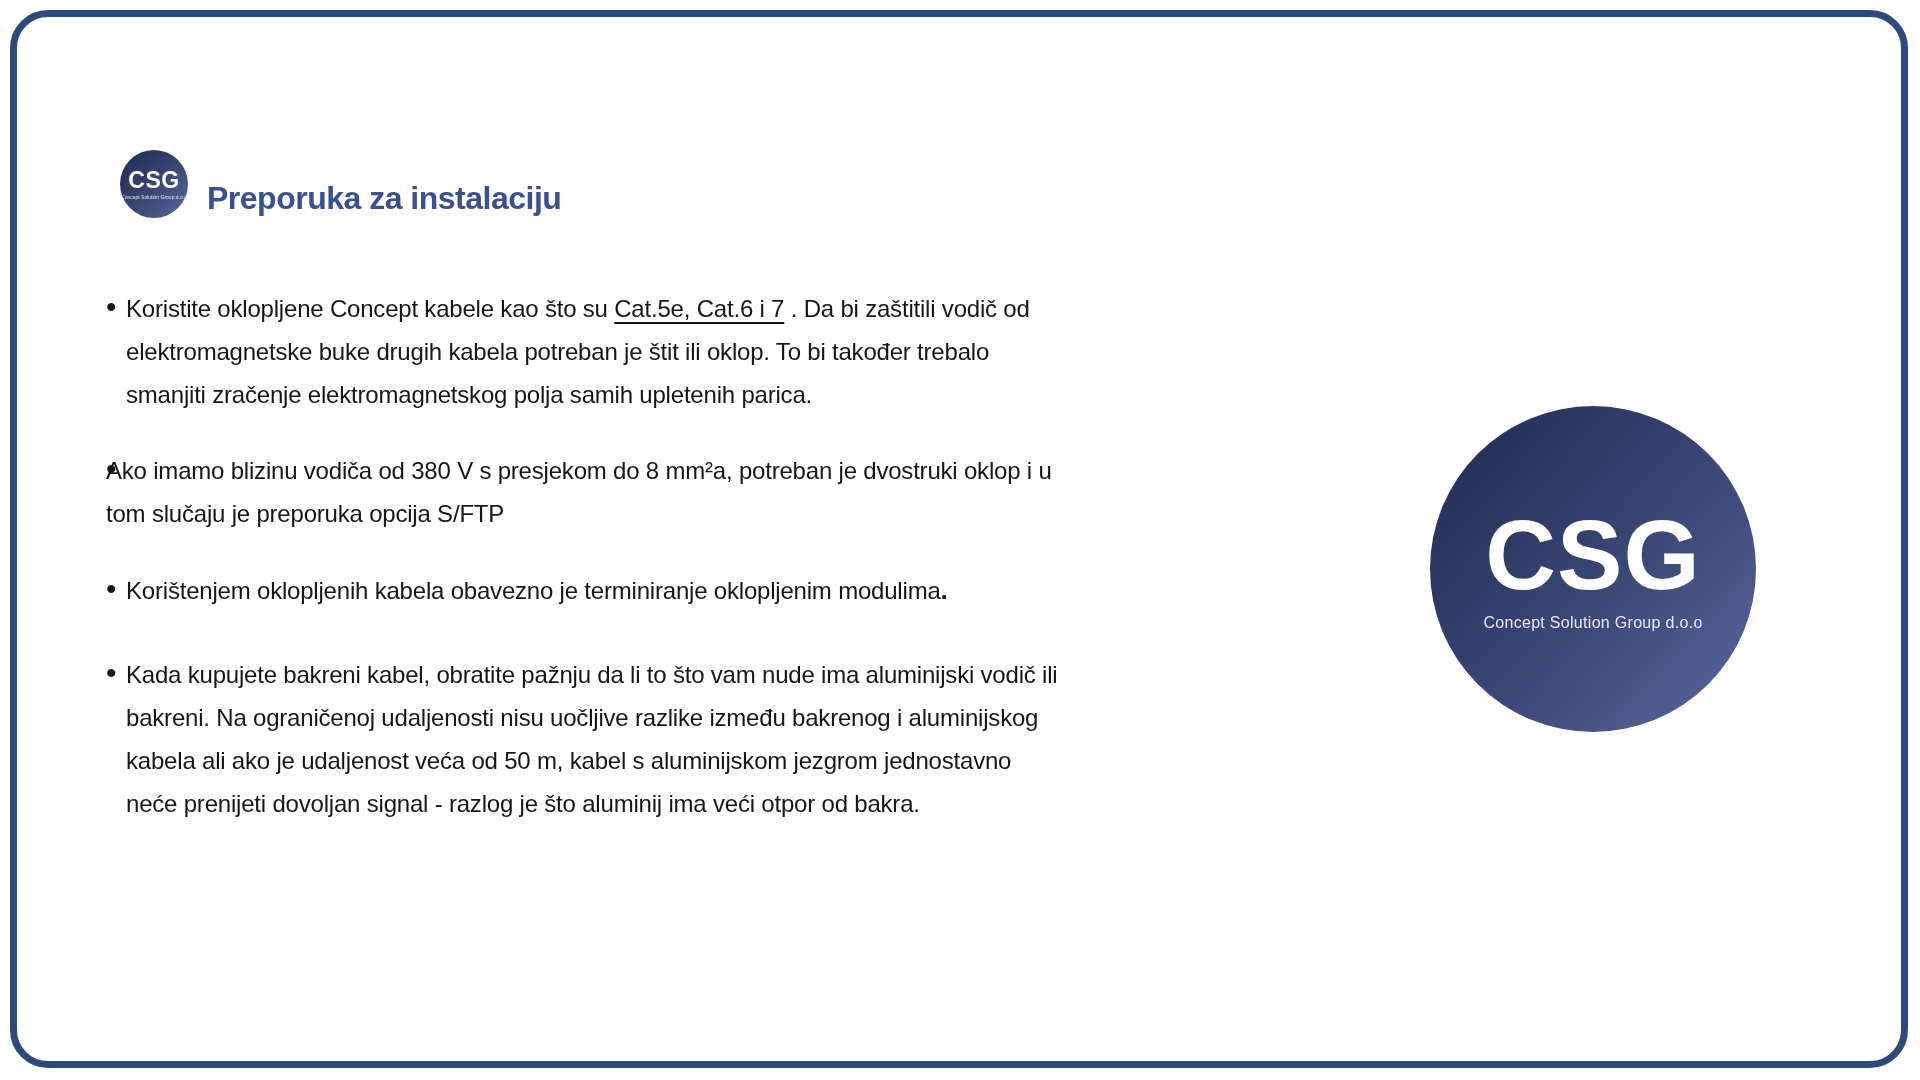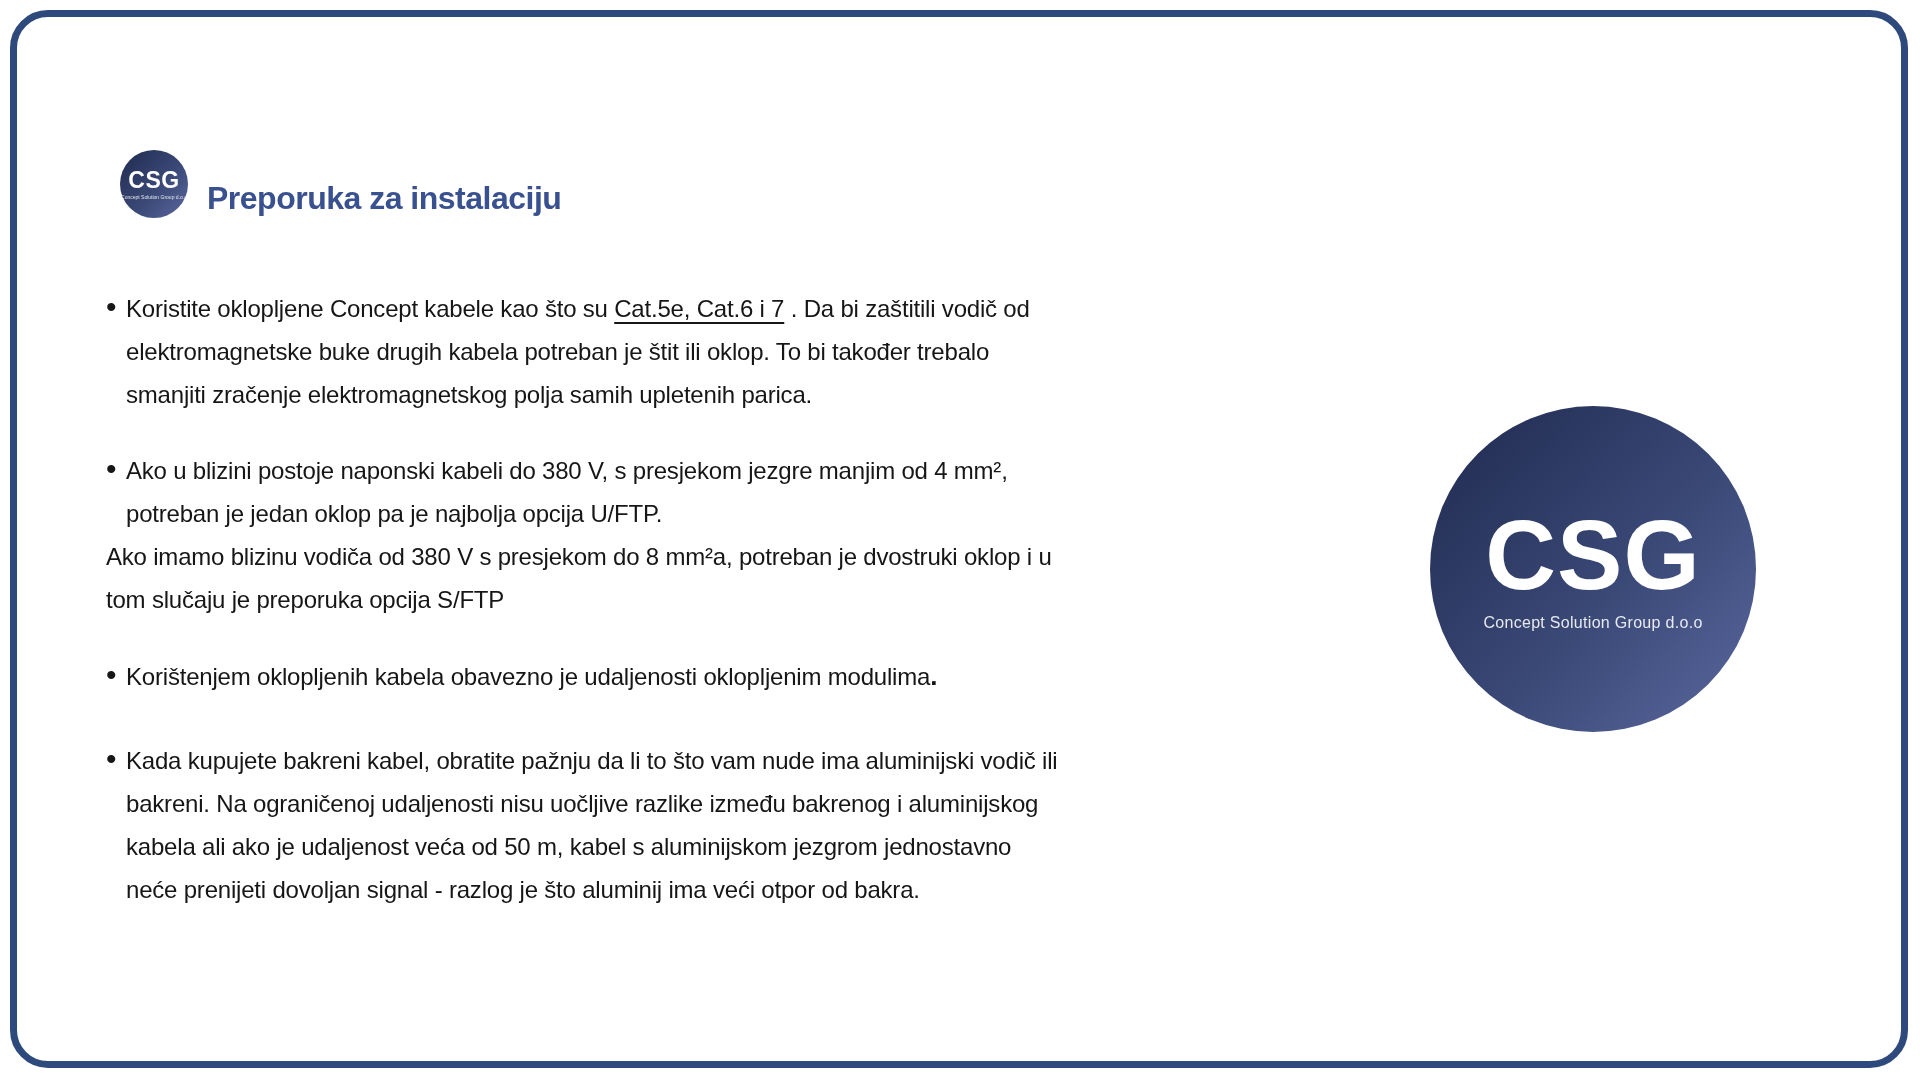--- a/index.html
+++ b/index.html
@@ -143,29 +143,29 @@
   </div>
   <h1 class="page-title">Preporuka za instalaciju</h1>
 
   <div class="content">
 
     <p class="para bullet mb-b1">
       <span class="dot">•</span><span>Koristite oklopljene Concept kabele kao što su </span><span class="link-underline">Cat.5e, Cat.6 i 7</span><span> . Da bi zaštitili vodič od elektromagnetske buke drugih kabela potreban je štit ili oklop. To bi također trebalo smanjiti zračenje elektromagnetskog polja samih upletenih parica.</span>
     </p>
 
     <p class="para bullet mb-b2">
-      <span class="dot">•</span><span>Ako u blizini postoje naponski kabeli do 380 V, s presjekom jezgre manjim od 4 mm², potreban je jedan oklop pa je najbolja opcija U/FTP.</span>
+      <span class="dot">•</span>
     </p>
 
     <p class="para mb-cont">
       <span>Ako imamo blizinu vodiča od 380 V s presjekom do 8 mm²a, potreban je dvostruki oklop i u tom slučaju je preporuka opcija S/FTP</span>
     </p>
 
     <p class="para bullet mb-b3">
-      <span class="dot">•</span><span>Korištenjem oklopljenih kabela obavezno je udaljenosti oklopljenim modulima</span><span class="bold-period">.</span>
+      <span class="dot">•</span><span>Korištenjem oklopljenih kabela obavezno je terminiranje oklopljenim modulima</span><span class="bold-period">.</span>
     </p>
 
     <p class="para bullet">
       <span class="dot">•</span><span>Kada kupujete bakreni kabel, obratite pažnju da li to što vam nude ima aluminijski vodič ili bakreni. Na ograničenoj udaljenosti nisu uočljive razlike između bakrenog i aluminijskog kabela ali ako je udaljenost veća od 50 m, kabel s aluminijskom jezgrom jednostavno neće prenijeti dovoljan signal - razlog je što aluminij ima veći otpor od bakra.</span>
     </p>
 
   </div>
 
   <div class="big-logo">
     <div class="logo-circle">

